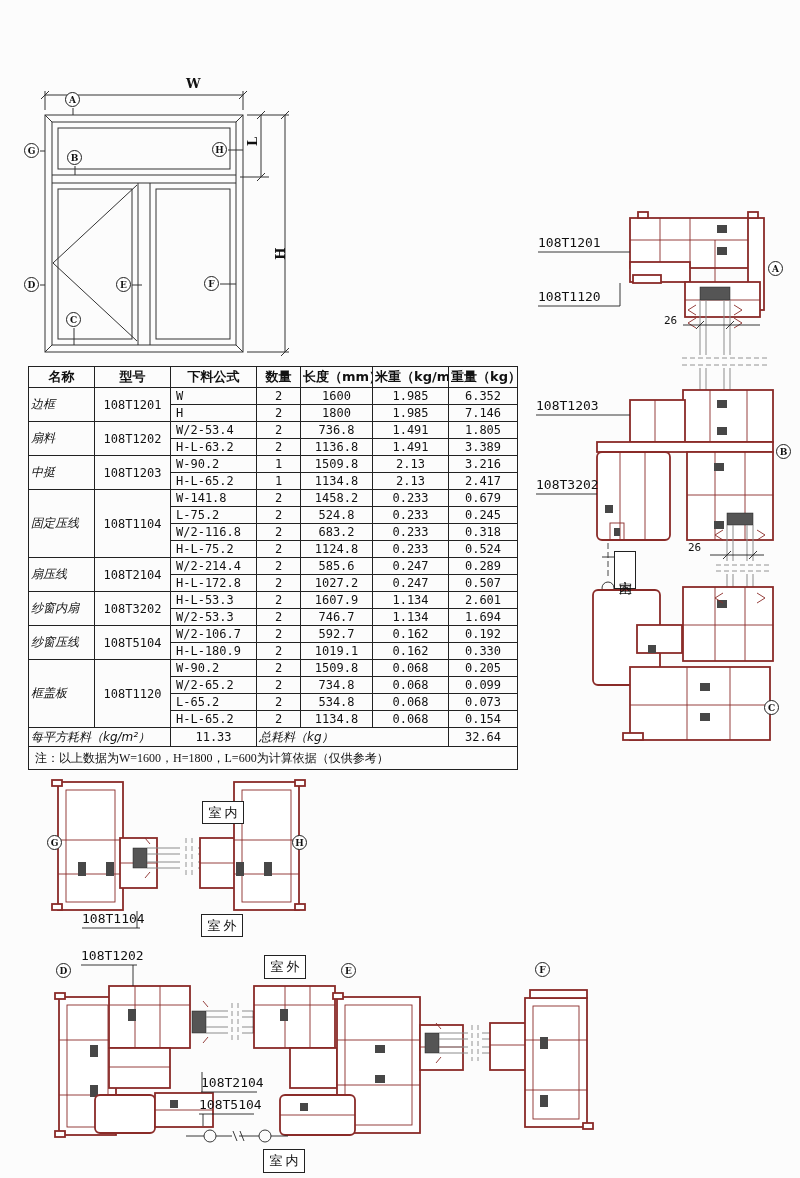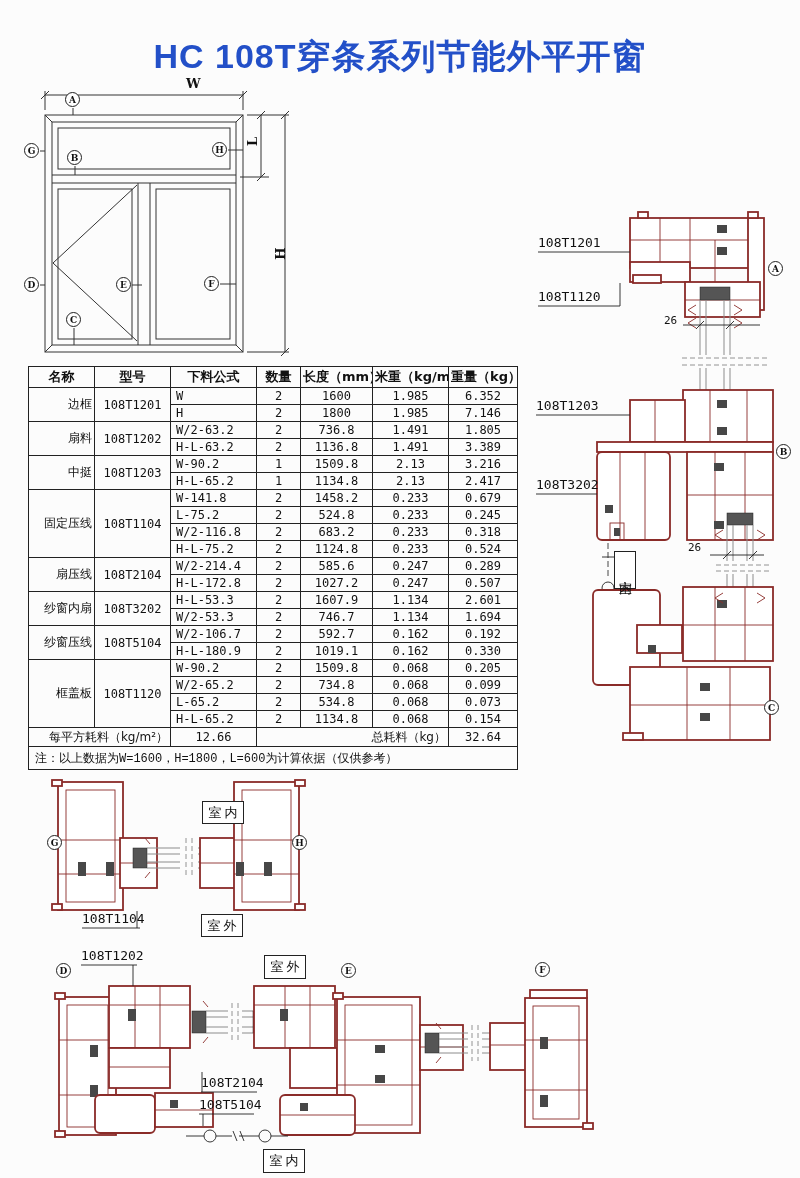--- a/index.html
+++ b/index.html
@@ -30,30 +30,29 @@
            display:flex;align-items:center;justify-content:center;color:#111;z-index:5;
            font:13px "DejaVu Sans",sans-serif;letter-spacing:3px;padding-left:3px;margin-left:44px;}
   .roombox.vert{writing-mode:vertical-rl;letter-spacing:1px;padding:2px 0 0 0;}
   
   .spec{position:absolute;left:28px;top:366px;width:489px;border-collapse:collapse;table-layout:fixed;
         font:12px "DejaVu Sans Mono","DejaVu Sans",monospace;color:#111;padding-left:24px;}
   .spec th,.spec td{border:1px solid #222;height:16px;padding:0 2px;overflow:hidden;white-space:nowrap;}
   .spec th{font:13px "DejaVu Sans",sans-serif;font-weight:bold;height:20px;}
   .spec td.cc{text-align:center;}
   .spec td.cf{text-align:left;padding-left:5px;}
-  .spec td.zh{font-family:"DejaVu Sans",sans-serif;text-align:right;}
+  .spec td.zh{font-family:"DejaVu Sans",sans-serif;text-align:left;font-style:italic;}
   .spec .foot td{height:18px;}
-  .spec .note td{height:22px;font-family:Liberation Mono, monospace;text-align:left;padding-left:6px;}
+  .spec .note td{height:22px;font-family:Liberation Serif, serif;text-align:left;padding-left:6px;}
 </style>
 </head>
 <body>
 
 <div class="canvas">
 
-  <div class="title">HC 108T穿条系列节能外平开窗</div>
 
   <svg style="left:22px;top:85px;" width="290" height="280" viewBox="0 0 290 280">
     <g class="k">
       <rect x="23" y="30" width="198" height="237"></rect>
       <rect x="30" y="37" width="184" height="223"></rect>
       <line x1="23" y1="30" x2="30" y2="37"></line>
         <line x1="221" y1="30" x2="214" y2="37"></line>
       <line x1="23" y1="267" x2="30" y2="260"></line>
         <line x1="221" y1="267" x2="214" y2="260"></line>
       <rect x="36" y="43" width="172" height="41"></rect>
@@ -140,21 +139,21 @@
         <tr>
           <td class="cf">H</td>
           <td class="cc">2</td>
           <td class="cc">1800</td>
           <td class="cc">1.985</td>
           <td class="cc">7.146</td>
         </tr>
         <tr>
           <td rowspan="2" class="zh">扇料</td>
           <td rowspan="2" class="cc">108T1202</td>
-          <td class="cf">W/2-63.2</td>
+          <td class="cf">W/2-53.4</td>
           <td class="cc">2</td>
           <td class="cc">736.8</td>
           <td class="cc">1.491</td>
           <td class="cc">1.805</td>
         </tr>
         <tr>
           <td class="cf">H-L-63.2</td>
           <td class="cc">2</td>
           <td class="cc">1136.8</td>
           <td class="cc">1.491</td>
@@ -281,21 +280,21 @@
           <td class="cf">H-L-65.2</td>
           <td class="cc">2</td>
           <td class="cc">1134.8</td>
           <td class="cc">0.068</td>
           <td class="cc">0.154</td>
         </tr>
       </tbody>
     <tbody>
       <tr class="foot">
         <td class="zh" colspan="2">每平方耗料（kg/m²）</td>
-        <td class="cc">12.66</td>
+        <td class="cc">11.33</td>
         <td class="zh" colspan="3">总耗料（kg）</td>
         <td class="cc">32.64</td>
       </tr>
       <tr class="note">
         <td colspan="7">注：以上数据为W=1600，H=1800，L=600为计算依据（仅供参考）</td>
       </tr>
     </tbody>
   </table>
 
   <svg style="left:520px;top:205px;" width="280" height="570" viewBox="0 0 280 570">

